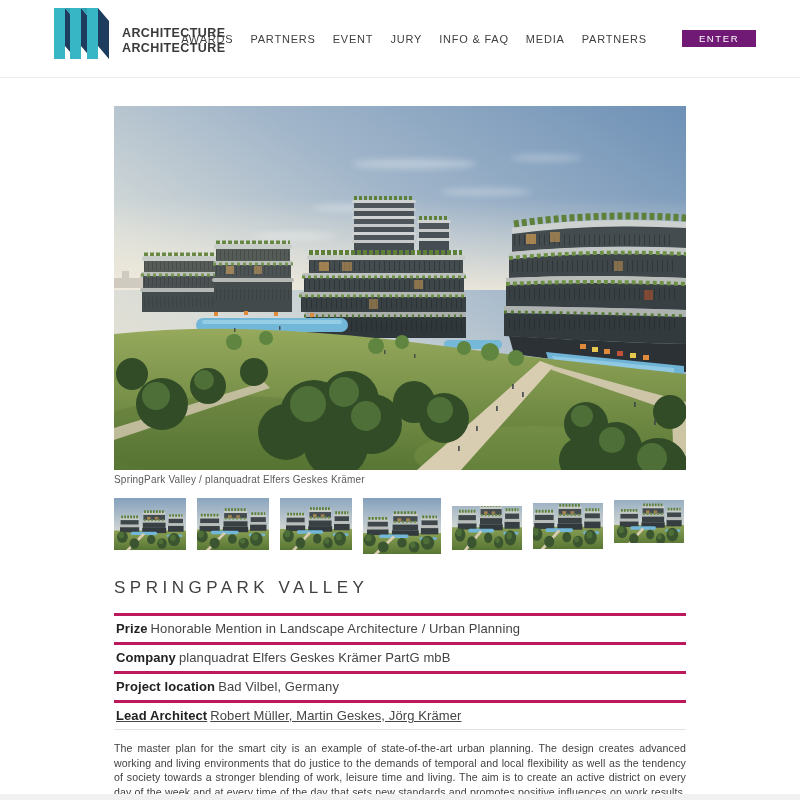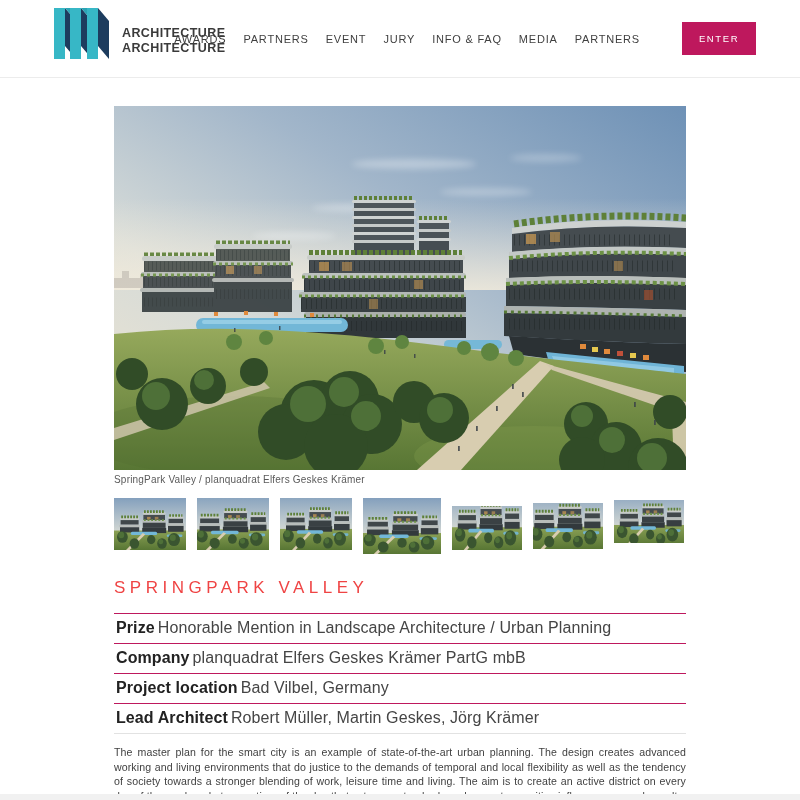--- a/index.html
+++ b/index.html
@@ -21,48 +21,48 @@
   .logo-text{margin-left:11px;color:#3a3a3a;font-weight:bold;
     font-size:12.5px;letter-spacing:.4px;line-height:1.18;margin-top:14px;}
   .nav{
     position:absolute;right:44px;top:0;height:77px;display:flex;align-items:center;
   }
   .nav-item{
     font-size:11px;letter-spacing:.8px;color:#3f3f3f;margin-right:17px;
     cursor:pointer;white-space:nowrap;
   }
   .enter-btn{
-    margin-left:25px;width:74px;height:33px;background:#be185d;color:#ffffff;
+    margin-left:18px;width:74px;height:17px;background:#701a75;color:#ffffff;
     font-size:9.5px;letter-spacing:1.6px;display:flex;align-items:center;justify-content:center;
     cursor:pointer;font-family:"Liberation Sans",sans-serif;
   }
   
   .content{position:absolute;top:106px;left:114px;width:572px;}
   .hero{width:572px;height:364px;display:block;}
   .caption{margin-top:4px;font-size:10px;color:#5a5a5a;letter-spacing:.2px;}
   .thumbs{margin-top:13px;display:flex;align-items:flex-start;}
   .thumb{display:block;background:#dfe3e0;margin-right:11px;cursor:pointer;}
   .thumb:last-child{margin-right:0;}
   .t1{width:72px;height:52px;}
   .t2{width:72px;height:52px;}
   .t3{width:72px;height:52px;}
   .t4{width:78px;height:56px;}
   .t5{width:70px;height:44px;margin-top:8px;}
   .t6{width:70px;height:46px;margin-top:5px;}
   .t7{width:70px;height:43px;margin-top:2px;}
   .title{
-    margin-top:24px;font-size:17px;letter-spacing:4.5px;color:#ef4444;
+    margin-top:24px;font-size:17px;letter-spacing:4.5px;color:#404040;
     font-weight:500;
   }
   .details{margin-top:15px;}
   .detail-row{
-    border-top:1px solid #be185d;padding:5px 0 6px 2px;
-    font-size:16px;color:#454545;letter-spacing:.1px;
-  }
-  .detail-row:last-child{border-bottom:1px solid #e2e2e2;}
+    border-top:3px solid #be185d;padding:5px 0 6px 2px;
+    font-size:13px;color:#454545;letter-spacing:.1px;
+  }
+  .detail-row:last-child{border-bottom:1px solid #e2e2e2;text-decoration:underline;}
   .detail-label{font-weight:bold;color:#222222;margin-right:3px;}
   .description{
     margin-top:11px;font-size:10.6px;line-height:1.37;color:#3f3f3f;
     text-align:justify;letter-spacing:.1px;
   }
   .footer-strip{
     position:absolute;left:0;bottom:0;width:800px;height:6px;background:#f1f1f1;
   }
   .hidden-defs{position:absolute;width:0;height:0;}
 </style>

